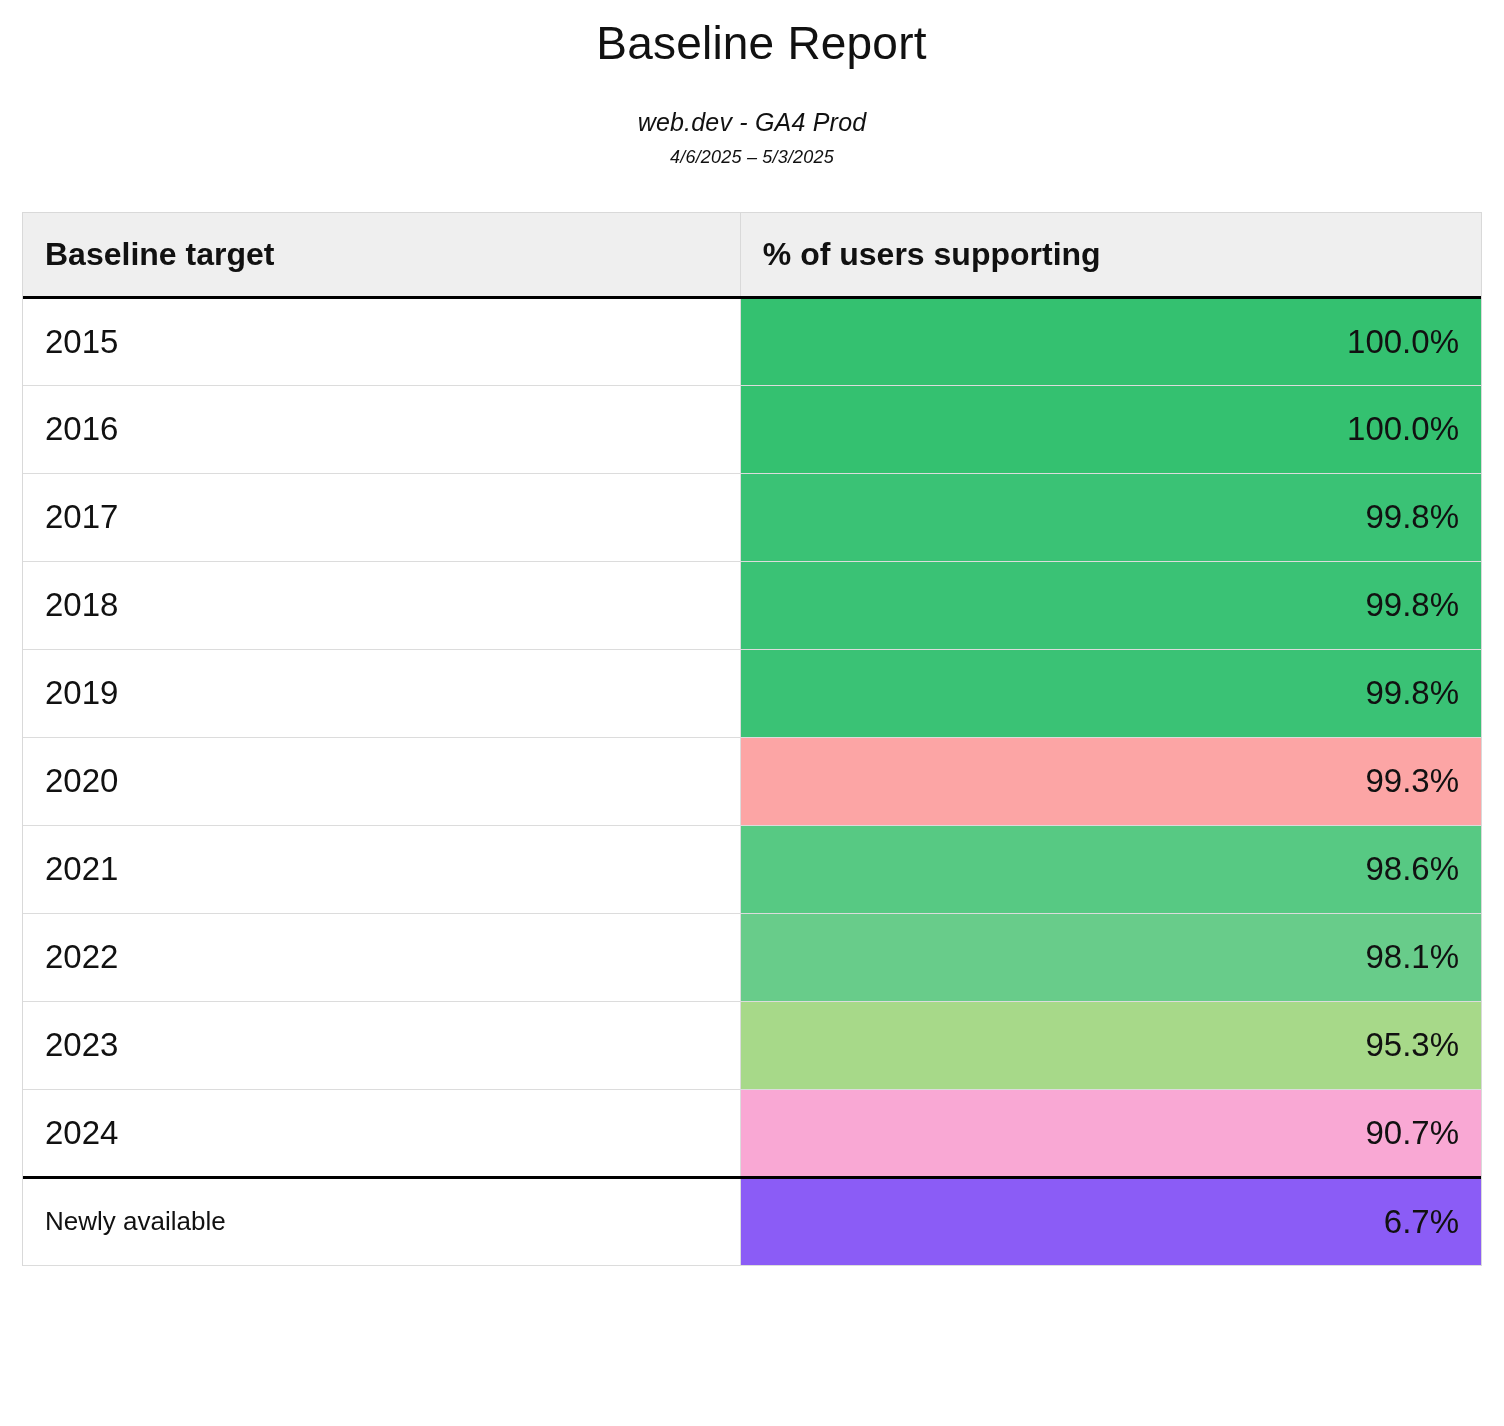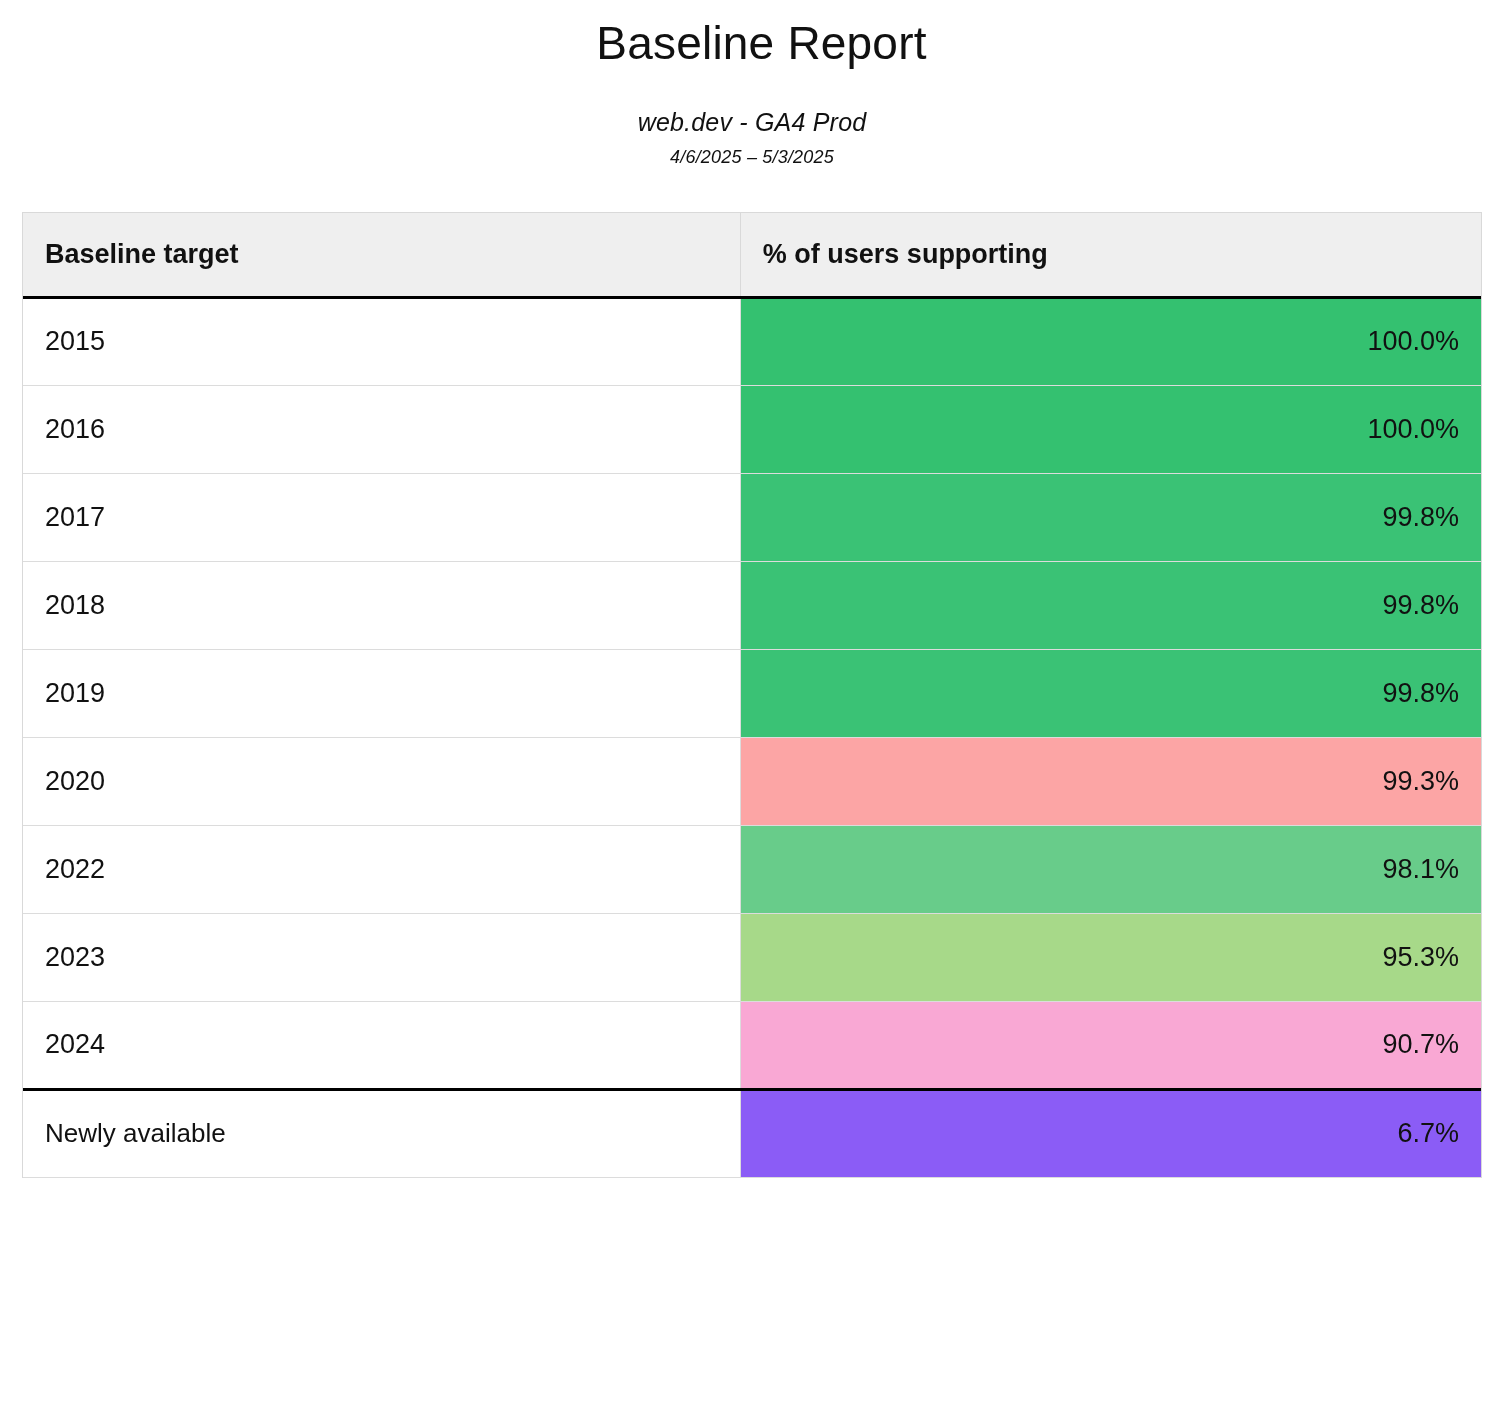--- a/index.html
+++ b/index.html
@@ -56,21 +56,21 @@
   }
   table.report {
     width: 100%;
     border-collapse: collapse;
     table-layout: fixed;
   }
   table.report col.c1 { width: 49.2%; }
   table.report col.c2 { width: 50.8%; }
   thead th {
     background: #efefef;
-    font-size: 27px;
+    font-size: 32px;
     font-weight: bold;
     color: #111111;
     height: 84px;
     box-sizing: border-box;
     border-right: 1px solid #d9d9d9;
     padding: 0 22px;
   }
   thead th.th-left {
     text-align: left;
   }
@@ -78,21 +78,21 @@
     text-align: left;
     border-right: none;
     margin-left: 16px;
   }
   thead tr {
     border-bottom: 3px solid #000000;
   }
   tbody td {
     height: 88px;
     box-sizing: border-box;
-    font-size: 27px;
+    font-size: 33px;
     color: #111111;
     border-bottom: 1px solid #dcdcdc;
     padding: 0 22px;
   }
   tbody td.label {
     text-align: left;
     border-right: 1px solid #dcdcdc;
     background: #ffffff;
   }
   tbody td.value {
@@ -152,20 +152,24 @@
           </tr>
           <tr>
             <td class="label">2019</td>
             <td class="value" style="background-color: rgb(58, 194, 117);">99.8%</td>
           </tr>
           <tr>
             <td class="label">2020</td>
             <td class="value" style="background-color: #fca5a5;">99.3%</td>
           </tr>
           <tr>
+            <td class="label">2021</td>
+            <td class="value" style="background-color: rgb(87, 201, 131);">98.6%</td>
+          </tr>
+          <tr>
             <td class="label">2022</td>
             <td class="value" style="background-color: rgb(104, 204, 138);">98.1%</td>
           </tr>
           <tr>
             <td class="label">2023</td>
             <td class="value" style="background-color: rgb(167, 217, 137);">95.3%</td>
           </tr>
           <tr class="divider-row">
             <td class="label">2024</td>
             <td class="value" style="background-color: #f9a8d4;">90.7%</td>

